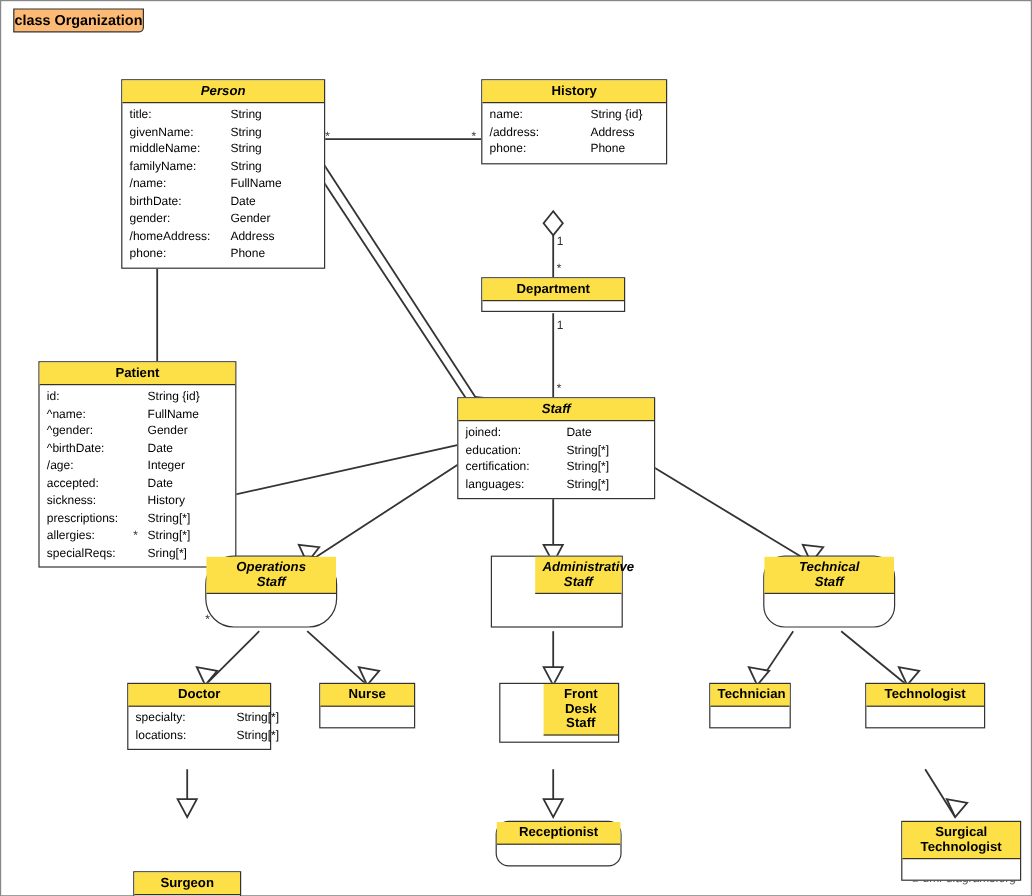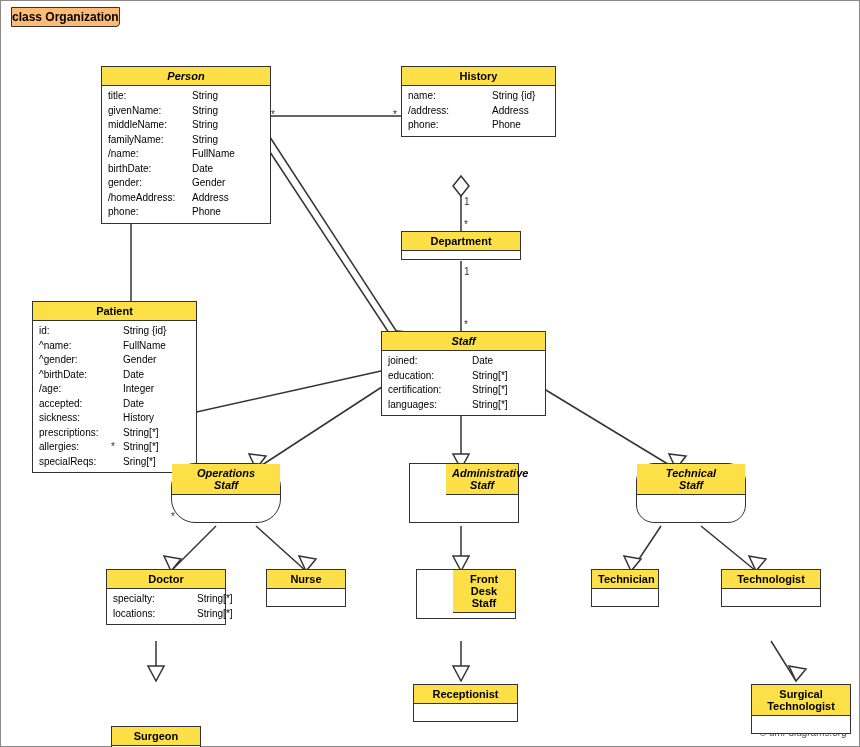--- a/index.html
+++ b/index.html
@@ -323,21 +323,21 @@
   </div>
 
   <div class="class-box" style="left:720px; top:568px; width:100px; min-height:38px;">
     <div class="class-name">Technologist</div>
   </div>
 
   <div class="class-box" style="left:110px; top:683px; width:90px; min-height:38px;margin-top:42px;">
     <div class="class-name">Surgeon</div>
   </div>
 
-  <div class="class-box" style="left:412px; top:683px; width:105px; min-height:38px;">
+  <div class="class-box" style="left:412px; top:683px; width:105px; min-height:38px;border-radius:11px;">
     <div class="class-name">Receptionist</div>
   </div>
 
   <div class="class-box" style="left:750px; top:683px; width:100px; min-height:50px;">
     <div class="class-name">Surgical<br>Technologist</div>
   </div>
 
   <div class="multiplicity" style="left:270px; top:108px;">*</div>
   <div class="multiplicity" style="left:392px; top:108px;">*</div>
 

